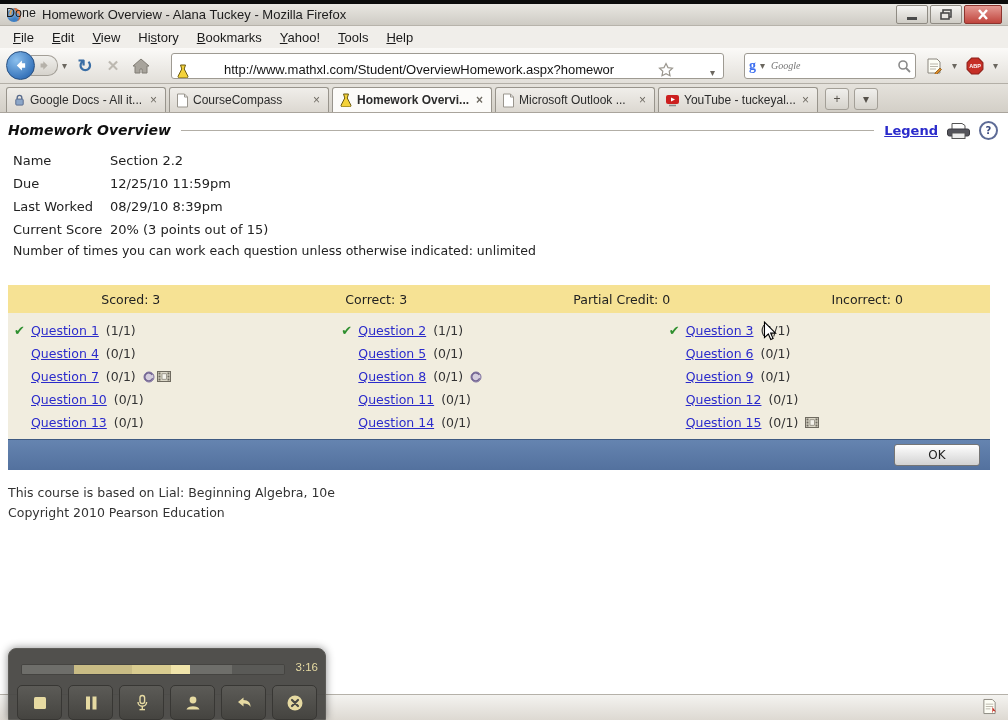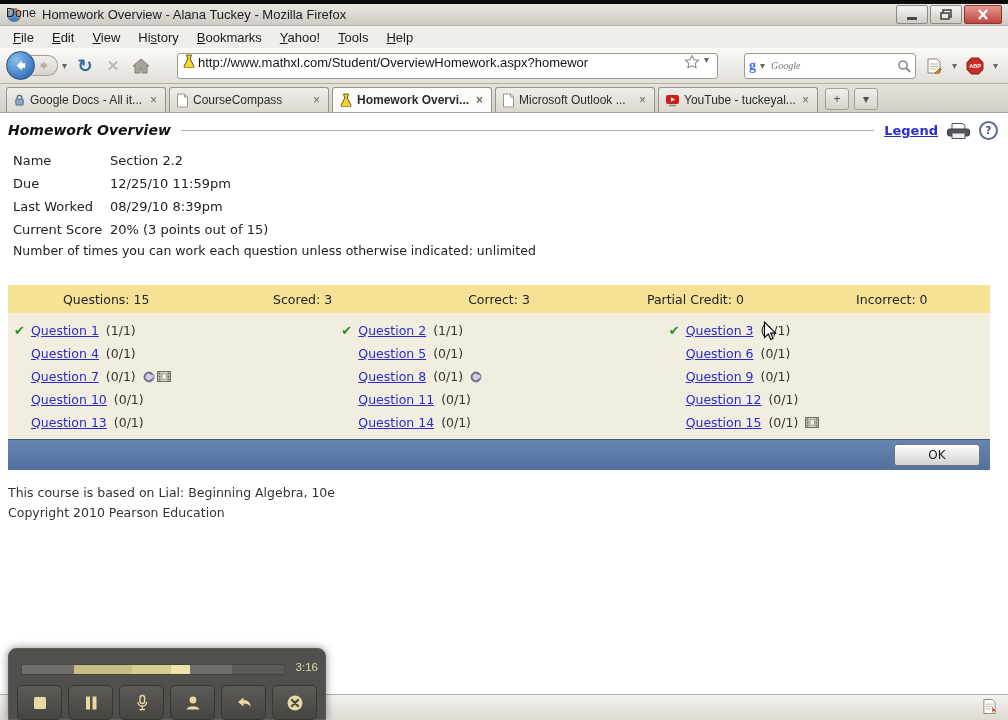--- a/index.html
+++ b/index.html
@@ -28,21 +28,21 @@
             display:flex;align-items:center;justify-content:center;flex:0 0 auto;z-index:2;}
   .nav-fwd{width:26px;height:19px;border:1px solid #a39f97;border-left:none;border-radius:0 10px 10px 0;
            background:linear-gradient(#f0efec,#d6d3cc);display:flex;align-items:center;justify-content:center;
            color:#a8a49c;font-size:12px;margin-left:-4px;flex:0 0 auto;}
   .nav-caret{color:#6b675f;font-size:10px;padding:0 4px;flex:0 0 auto;}
   .nav-ico{width:24px;height:24px;display:flex;align-items:center;justify-content:center;
            margin:0 2px;flex:0 0 auto;font-size:17px;}
   .refresh-glyph{color:#3a6ea5;font-weight:bold;font-size:18px;line-height:1;}
   .stop-glyph{color:#bdb9b1;font-weight:bold;font-size:15px;}
   .urlbar{flex:1 1 auto;height:24px;background:#fff;border:1px solid #9e9a92;border-radius:3px;
-          display:flex;align-items:flex-start;margin:0 22px;padding:0 4px;min-width:0;}
+          display:flex;align-items:flex-end;margin:0 16px;padding:0 4px;min-width:0;gap:32px;}
   .urlbar input{flex:1;border:none;outline:none;font-size:13px;color:#141414;min-width:0;
                 font-family:"Liberation Sans",sans-serif;background:transparent;}
   .searchbar{flex:0 0 162px;height:24px;background:#fff;border:1px solid #9e9a92;border-radius:3px;
              display:flex;align-items:center;margin:0 4px;padding:0 4px;}
   .searchbar input{flex:1;border:none;outline:none;font-size:10px;font-style:italic;color:#8a8a8a;
                    min-width:0;font-family:Liberation Serif, serif;background:transparent;}
   .g-logo{font-weight:bold;font-size:14px;color:#3b6ef0;font-family:"Liberation Serif",serif;}
   .tabstrip{left:0;top:84px;width:1008px;height:29px;box-sizing:border-box;
             background:linear-gradient(#e5e2dc,#d3cfc7);border-bottom:1px solid #a9a49c;
             display:flex;align-items:flex-end;padding:0 6px;}
@@ -297,21 +297,20 @@
         <span class="detail-label">Last Worked</span>
         <span class="detail-value">08/29/10 8:39pm</span>
       </div>
       <div class="detail-row">
         <span class="detail-label">Current Score</span>
         <span class="detail-value">20% (3 points out of 15)</span>
       </div>
     </div>
   <div class="abs note">Number of times you can work each question unless otherwise indicated: unlimited</div>
   <div class="abs stats-bar" id="stats-bar">
-      <span class="stat-cell">Questions: 15</span>
       <span class="stat-cell">Scored: 3</span>
       <span class="stat-cell">Correct: 3</span>
       <span class="stat-cell">Partial Credit: 0</span>
       <span class="stat-cell">Incorrect: 0</span>
     </div>
   <div class="abs questions" id="questions">
       <div class="q-cell">
         <span class="q-check">✔</span>
         <a class="q-link">Question 1</a>
         <span class="q-score">(1/1)</span>

